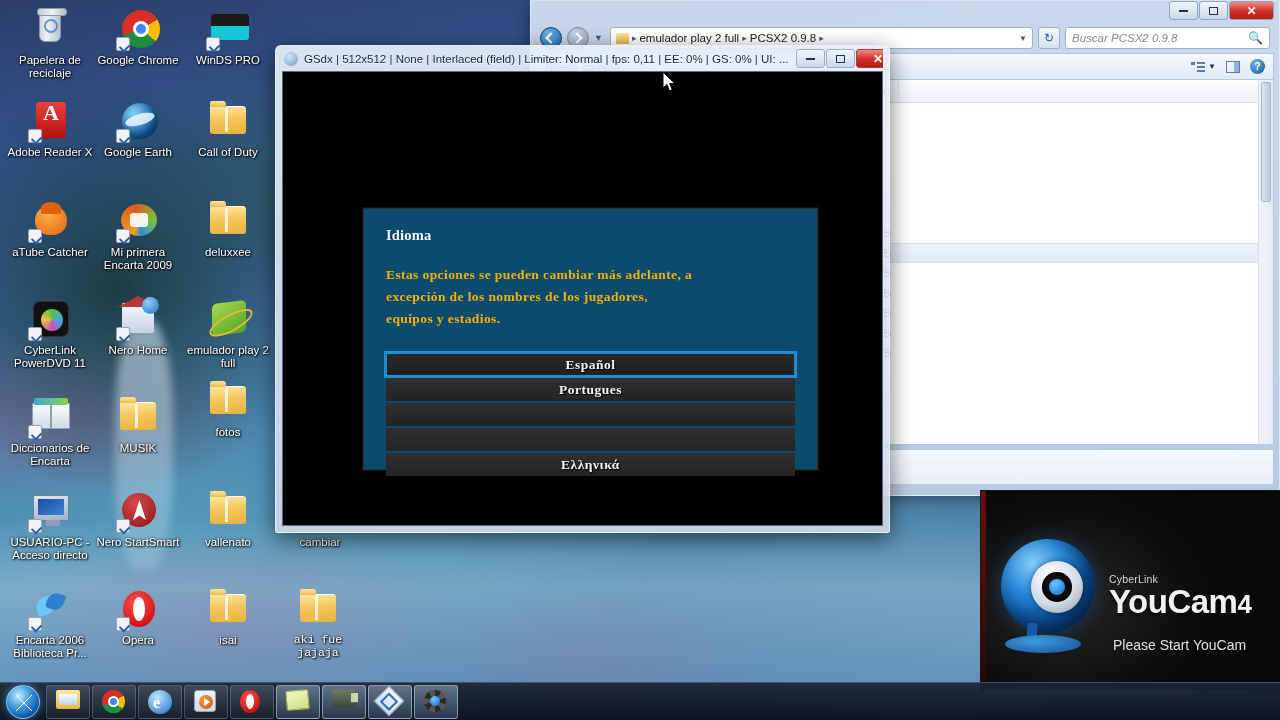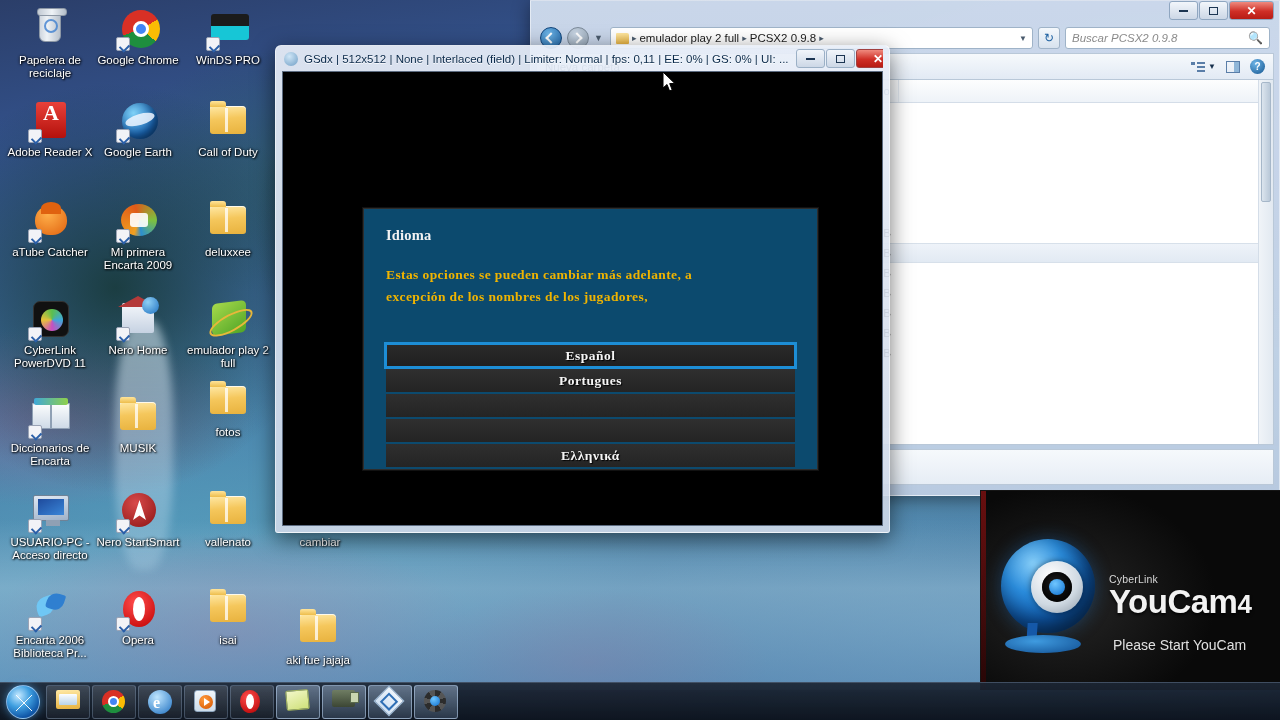--- a/index.html
+++ b/index.html
@@ -208,21 +208,21 @@
     background:#0c4a6e; border:1px solid #2d2d2d;
     box-shadow: 0 0 0 1px #111;
     padding:18px 22px;
     font-family:Liberation Serif, serif;
   }
   #lang-title { color:#f2f2f2; font-size:14.5px; font-weight:bold; letter-spacing:.2px; }
   #lang-desc {
     margin-top:20px; color:#f0b400; font-size:13.5px; font-weight:bold;
     line-height:22px; letter-spacing:.4px;
   }
-  #lang-list { margin-top:36px; }
+  #lang-list { margin-top:23px; }
   .lang-row {
     height:23px; margin-bottom:2px;
     background: linear-gradient(180deg,#2f2f2f,#242424);
     display:flex; align-items:center; justify-content:center;
     color:#f5f5f5; font-size:13.5px; font-weight:bold; letter-spacing:.5px;
     text-shadow: 1px 1px 1px #000;
   }
   .lang-row.selected {
     outline:3px solid #1d8ed6; outline-offset:-1px;
     background: linear-gradient(180deg,#2b2b2b,#1f1f1f);
@@ -566,21 +566,21 @@
         <div class="shortcut-badge"></div>
       </div>
       <span class="icon-label">Opera</span>
     </div>
     <div class="icon-cell" style="left: 182px; top: 588px;">
       <div class="icon-art">
         <div class="folder"></div>
       </div>
       <span class="icon-label">isai</span>
     </div>
-    <div class="icon-cell" style="left: 272px; top: 608px;">
+    <div class="icon-cell" style="left: 272px; top: 588px; font-family: Liberation Mono, monospace;">
       <div class="icon-art">
         <div class="folder"></div>
       </div>
       <span class="icon-label">aki fue jajaja</span>
     </div>
   </div>
 
 <div id="explorer">
 
   <div id="exp-caption">
@@ -756,20 +756,21 @@
         </div>
     </div>
   </div>
 
   <div id="gsdx-canvas">
     <div id="lang-dialog">
       <div id="lang-title">Idioma</div>
       <div id="lang-desc">
           <div>Estas opciones se pueden cambiar más adelante, a</div>
           <div>excepción de los nombres de los jugadores,</div>
+          <div>equipos y estadios.</div>
         </div>
       <div id="lang-list">
           <div class="lang-row selected">Español</div>
           <div class="lang-row">Portugues</div>
           <div class="lang-row blank"></div>
           <div class="lang-row blank"></div>
           <div class="lang-row">Ελληνικά</div>
         </div>
     </div>
   </div>

